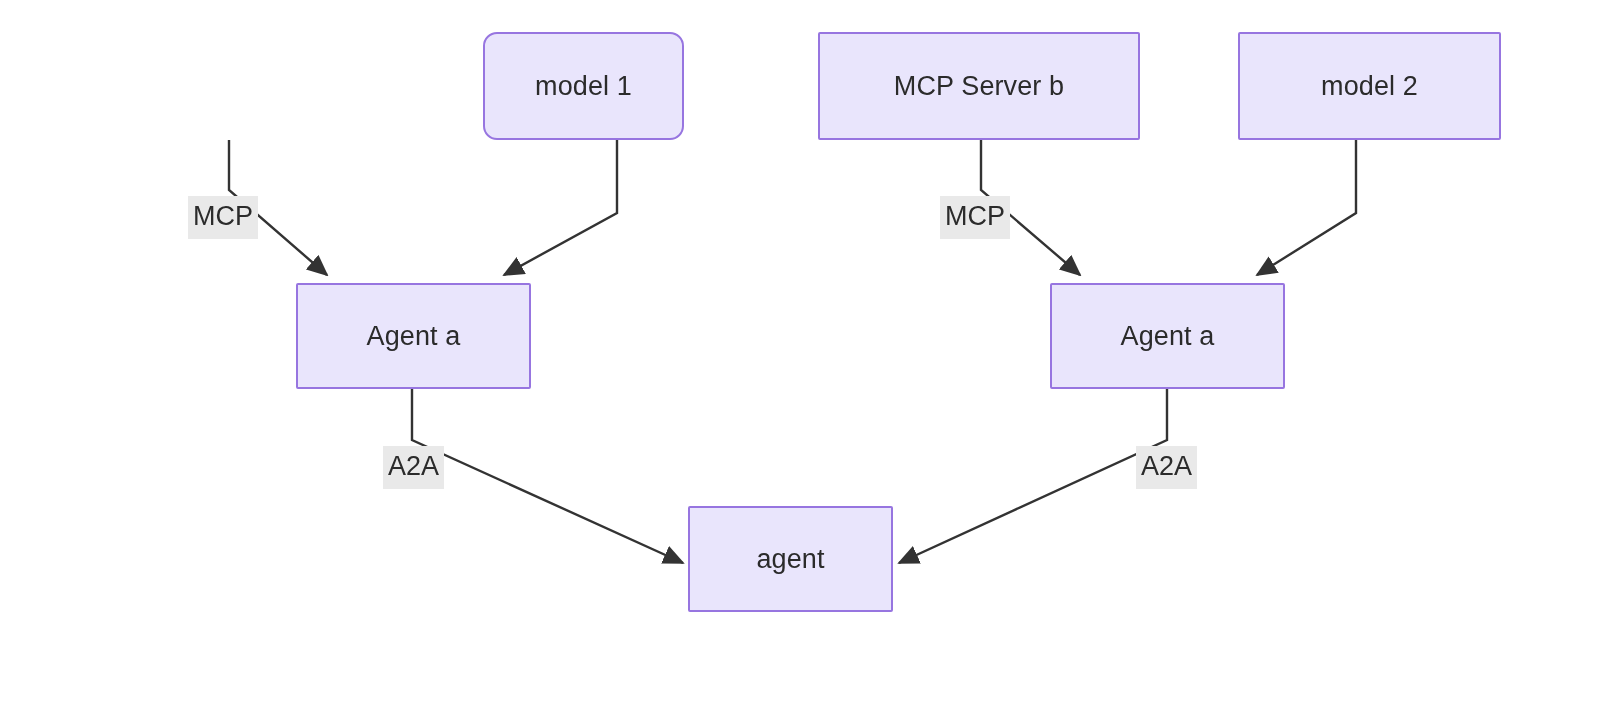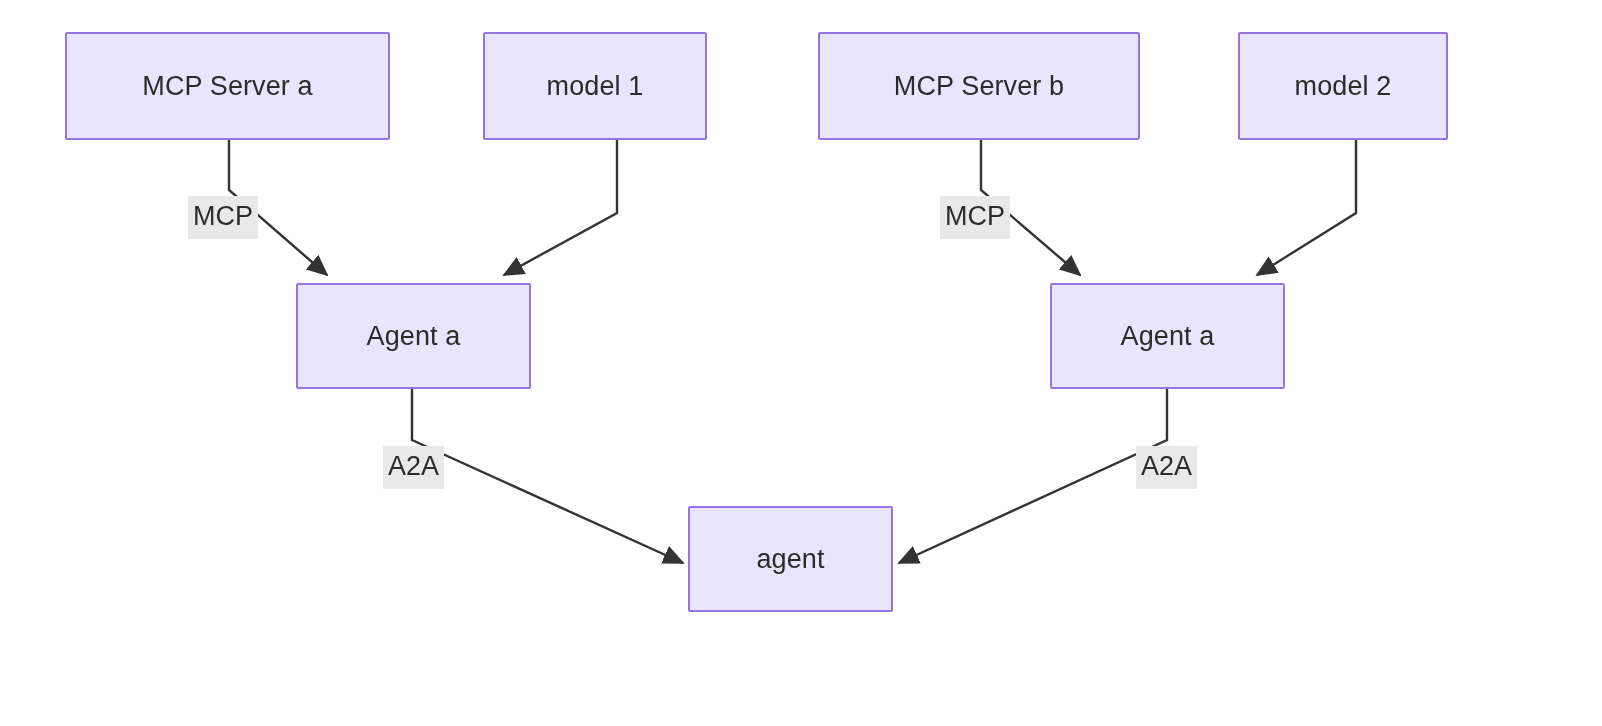--- a/index.html
+++ b/index.html
@@ -77,33 +77,30 @@
 
     <path d="M 981,140 L 981,190 L 1080,275" fill="none" stroke="#333333" stroke-width="2.4" marker-end="url(#arrowhead)"></path>
 
     <path d="M 1356,140 L 1356,213 L 1257,275" fill="none" stroke="#333333" stroke-width="2.4" marker-end="url(#arrowhead)"></path>
 
     <path d="M 412,389 L 412,440 L 683,563" fill="none" stroke="#333333" stroke-width="2.4" marker-end="url(#arrowhead)"></path>
 
     <path d="M 1167,389 L 1167,440 L 899,563" fill="none" stroke="#333333" stroke-width="2.4" marker-end="url(#arrowhead)"></path>
   </svg>
 
-  <div class="node" style="left:65px; top:32px; width:325px; height:108px;">
-    <span class="node-label">MCP Server a</span>
-  </div>
 
-  <div class="node" style="left:483px; top:32px; width:224px; height:108px;">
+  <div class="node" style="left:483px; top:32px; width:201px; height:108px;border-radius:14px;">
     <span class="node-label">model 1</span>
   </div>
 
   <div class="node" style="left:818px; top:32px; width:322px; height:108px;">
     <span class="node-label">MCP Server b</span>
   </div>
 
-  <div class="node" style="left:1238px; top:32px; width:210px; height:108px;">
+  <div class="node" style="left:1238px; top:32px; width:263px; height:108px;">
     <span class="node-label">model 2</span>
   </div>
 
   <div class="node" style="left:296px; top:283px; width:235px; height:106px;">
     <span class="node-label">Agent a</span>
   </div>
 
   <div class="node" style="left:1050px; top:283px; width:235px; height:106px;">
     <span class="node-label">Agent a</span>
   </div>

